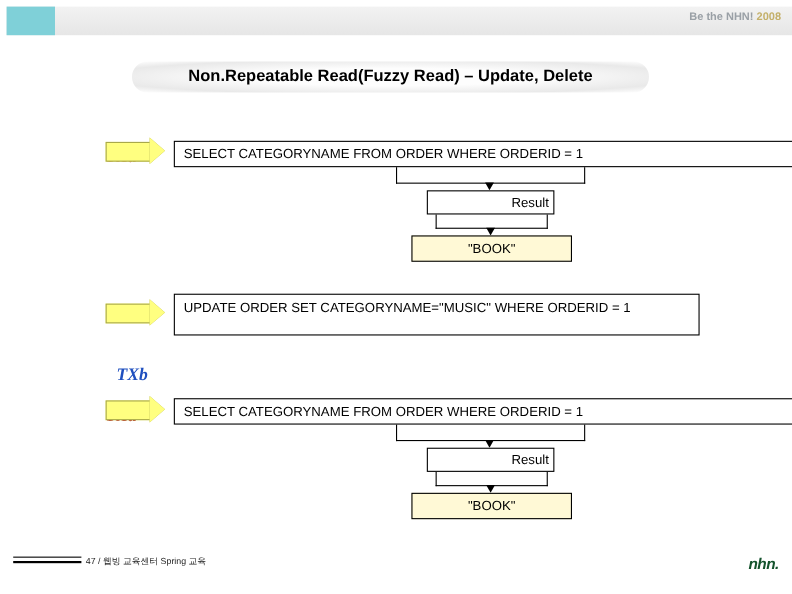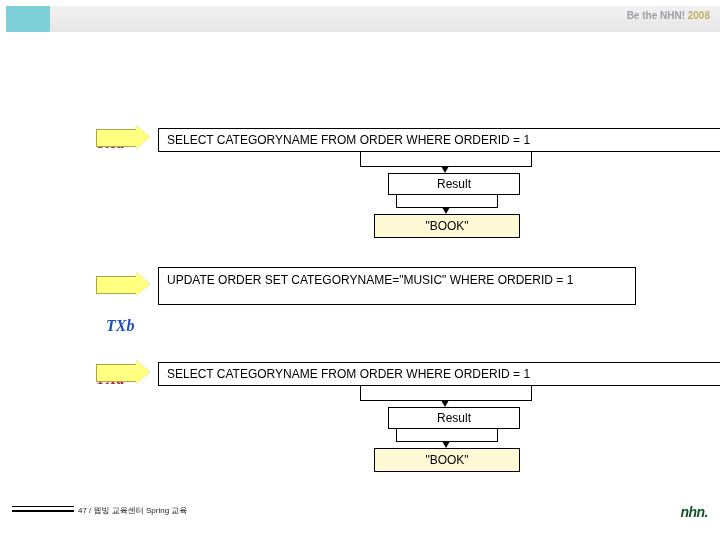--- a/index.html
+++ b/index.html
@@ -131,22 +131,22 @@
   }
   .sql-box {
     width: 570px;
   }
   .update-box {
     width: 478px;
     min-height: 38px;
     line-height: 1.35;
   }
   .result-box {
-    width: 132px;
-    text-align: center;
+    width: 116px;
+    text-align: right;
     padding: 3px 4px;
   }
   .value-box {
     width: 146px;
     text-align: center;
     background: #fff9d6;
     padding: 4px;
   }
 
   
@@ -202,20 +202,24 @@
 <body>
 
 <div class="slide">
 
   <div class="header-band"></div>
   <div class="header-accent"></div>
   <div class="header-brand">
     <span>Be the NHN! </span><span class="yr">2008</span>
   </div>
 
+  <div class="title-wrap">
+    <div class="title-bg"></div>
+    <div class="title-text">Non.Repeatable Read(Fuzzy Read) – Update, Delete</div>
+  </div>
 
   <div class="tx-label txa" style="left:96px; top:100px;">TXa</div>
 
   <div class="arrow" style="left:96px; top:125px;">
       <span class="head-border"></span>
     </div>
 
   <div class="box sql-box" style="left:158px; top:128px;">SELECT CATEGORYNAME FROM ORDER WHERE ORDERID = 1</div>
 
   <div class="conn" style="left:360px; top:152px; width:170px; height:14px;"></div>
@@ -224,21 +228,21 @@
   <div class="box result-box" style="left:388px; top:173px;">Result</div>
 
   <div class="conn" style="left:396px; top:195px; width:100px; height:12px;"></div>
   <div class="vdown" style="left:442px; top:207px;"></div>
 
   <div class="box value-box" style="left:374px; top:214px;">"BOOK"</div>
 
   <div class="arrow" style="left:96px; top:272px;">
       <span class="head-border"></span>
     </div>
-  <div class="tx-label txb" style="left:106px; top:283px;font-family:Liberation Serif, serif;">TXb</div>
+  <div class="tx-label txb" style="left:106px; top:298px;font-family:Liberation Serif, serif;">TXb</div>
   <div class="box update-box" style="left:158px; top:267px;">
     <span>UPDATE ORDER SET CATEGORYNAME="MUSIC" WHERE ORDERID = 1</span>
   </div>
 
   <div class="tx-label txa" style="left:96px; top:336px;">TXa</div>
   <div class="arrow" style="left:96px; top:360px;">
       <span class="head-border"></span>
     </div>
   <div class="box sql-box" style="left:158px; top:362px;">SELECT CATEGORYNAME FROM ORDER WHERE ORDERID = 1</div>
 

